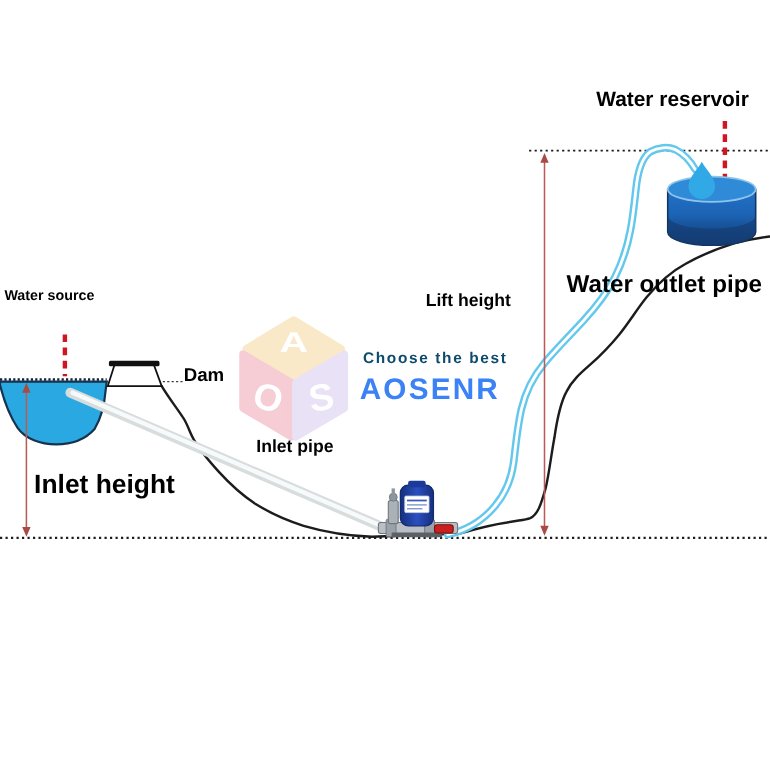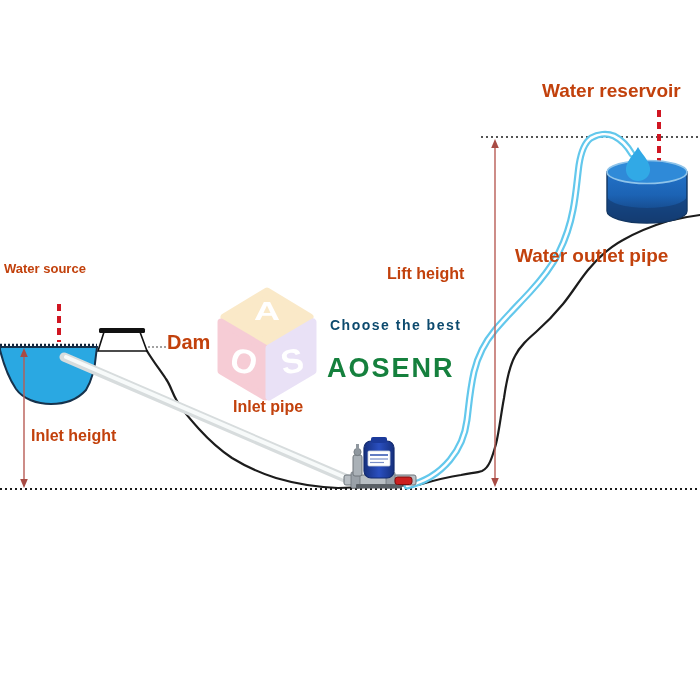--- a/index.html
+++ b/index.html
@@ -1,28 +1,28 @@
 <!DOCTYPE html>
 <html><head>
 <meta charset="utf-8">
 <style>
   html,body{margin:0;padding:0;background:#fff;}
   #stage{position:relative;width:700px;height:700px;background:#ffffff;overflow:hidden;
          font-family:"Liberation Sans",sans-serif;}
   #diagram-svg{position:absolute;left:0;top:0;z-index:1;}
-  .lbl{position:absolute;z-index:2;color:#c2410c;font-weight:bold;white-space:nowrap;}
+  .lbl{position:absolute;z-index:2;color:#000000;font-weight:bold;white-space:nowrap;}
   .wm{position:absolute;z-index:2;color:#f4b0c4;font-weight:bold;white-space:nowrap;}
   #wm-tagline{left:330px;top:317px;font-size:14px;letter-spacing:1.5px;color:#0c4a6e;}
-  #wm-brand{left:327px;top:353px;font-size:27px;letter-spacing:2px;color:#15803d;}
+  #wm-brand{left:327px;top:339px;font-size:27px;letter-spacing:2px;color:#3b82f6;}
   #lbl-water-source{left:4px;top:261px;font-size:13px;}
-  #lbl-dam{left:167px;top:331px;font-size:20px;}
+  #lbl-dam{left:167px;top:331px;font-size:17px;}
   #lbl-inlet-pipe{left:233px;top:398px;font-size:16px;}
-  #lbl-inlet-height{left:31px;top:427px;font-size:16px;}
+  #lbl-inlet-height{left:31px;top:427px;font-size:24px;}
   #lbl-lift-height{left:387px;top:265px;font-size:16px;}
-  #lbl-water-outlet-pipe{left:515px;top:245px;font-size:19px;}
+  #lbl-water-outlet-pipe{left:515px;top:245px;font-size:22px;}
   #lbl-water-reservoir{left:542px;top:80px;font-size:19px;}
 </style>
 </head>
 <body>
 
 <div id="stage">
 
   <svg id="diagram-svg" width="700" height="700" viewBox="0 0 700 700">
     <defs>
       <linearGradient id="tankGrad" x1="0" y1="0" x2="0" y2="1">

